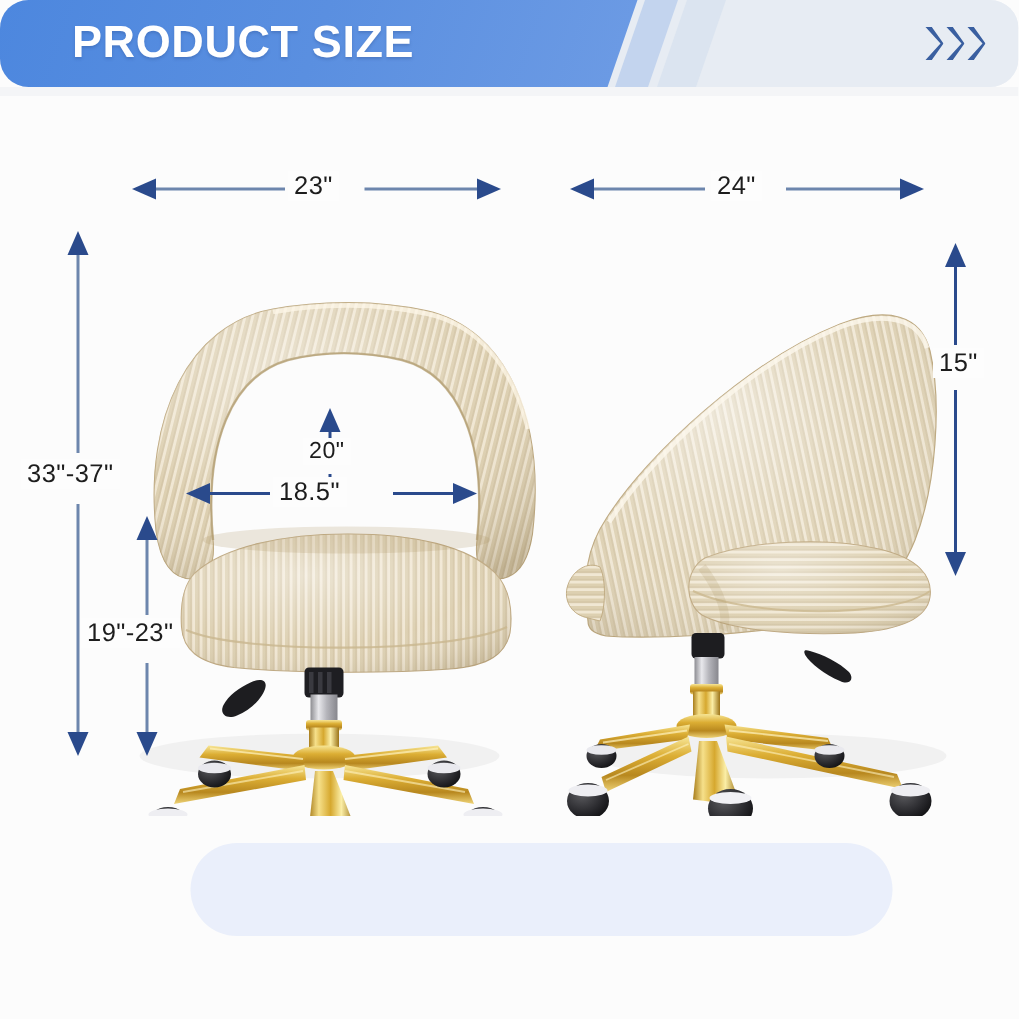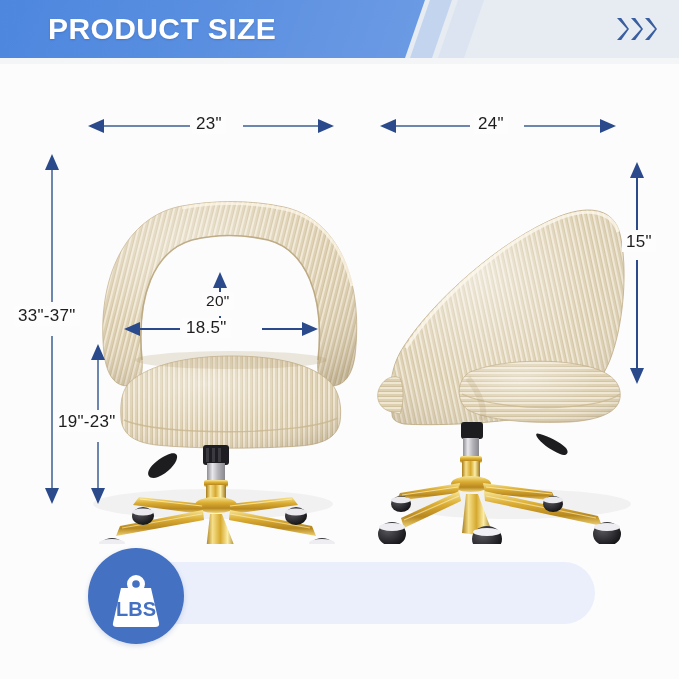--- a/index.html
+++ b/index.html
@@ -5,21 +5,21 @@
   html,body{margin:0;padding:0;}
   body{
     width:679px;height:679px;
     background:#fbfbfb;
     font-family:"Liberation Sans",sans-serif;
     overflow:hidden;position:relative;
   }
   #page{position:absolute;inset:0;background:#fcfcfc;}
 
   
-  .header{position:absolute;left:0;top:0;width:679px;height:58px;background:#eef1f6;overflow:hidden;}
+  .header{position:absolute;left:0;top:0;width:679px;height:58px;background:#eef1f6;overflow:hidden;border-radius:19px;}
   .hdr-pale{position:absolute;left:0;top:0;width:679px;height:58px;background:#e7ecf3;}
   .hdr-stripe{position:absolute;top:-6px;height:70px;transform:skewX(-19deg);}
   .hdr-s3{left:448px;width:26px;background:#dbe4f0;}
   .hdr-s2{left:420px;width:22px;background:#c3d4ee;}
   .hdr-s1{left:-40px;width:455px;background:linear-gradient(90deg,#4b86de 0%,#5a8fe0 55%,#6b9ae4 100%);}
   .hdr-title{position:absolute;left:48px;top:8px;font-size:30px;font-weight:bold;color:#ffffff;
     letter-spacing:.4px;line-height:42px;text-shadow:0 1px 2px rgba(30,60,120,.25);}
   .chevrons{position:absolute;right:22px;top:17px;display:flex;gap:1px;}
   .chev{width:13px;height:24px;}
   .hdr-underline{position:absolute;left:0;top:58px;width:679px;height:6px;background:#f4f5f7;}
@@ -357,22 +357,15 @@
     <div class="dimtxt" style="left:474px;top:50px;">24"</div>
     <div class="dimtxt" style="left:14px;top:242px;">33"-37"</div>
     <div class="dimtxt" style="left:54px;top:348px;">19"-23"</div>
     <div class="dimtxt sm" style="left:202px;top:228px;">20"</div>
     <div class="dimtxt" style="left:182px;top:254px;">18.5"</div>
     <div class="dimtxt" style="left:622px;top:168px;">15"</div>
   </div>
 
   <div class="footer">
     <div class="pill"></div>
-    <div class="circle">
-      <svg class="lbs-wrap" viewBox="0 0 96 96">
-        <circle cx="48" cy="36" r="6.4" fill="none" stroke="#ffffff" stroke-width="5.2"></circle>
-        <path d="M33 40 L63 40 L71 75 Q72 79 67 79 L29 79 Q24 79 25 75 Z" fill="#ffffff"></path>
-        <text x="48" y="68" text-anchor="middle" font-family="Liberation Sans, sans-serif" font-size="20" font-weight="bold" fill="#4571c3">LBS</text>
-      </svg>
-    </div>
   </div>
 
 </div>
 
 </body></html>

